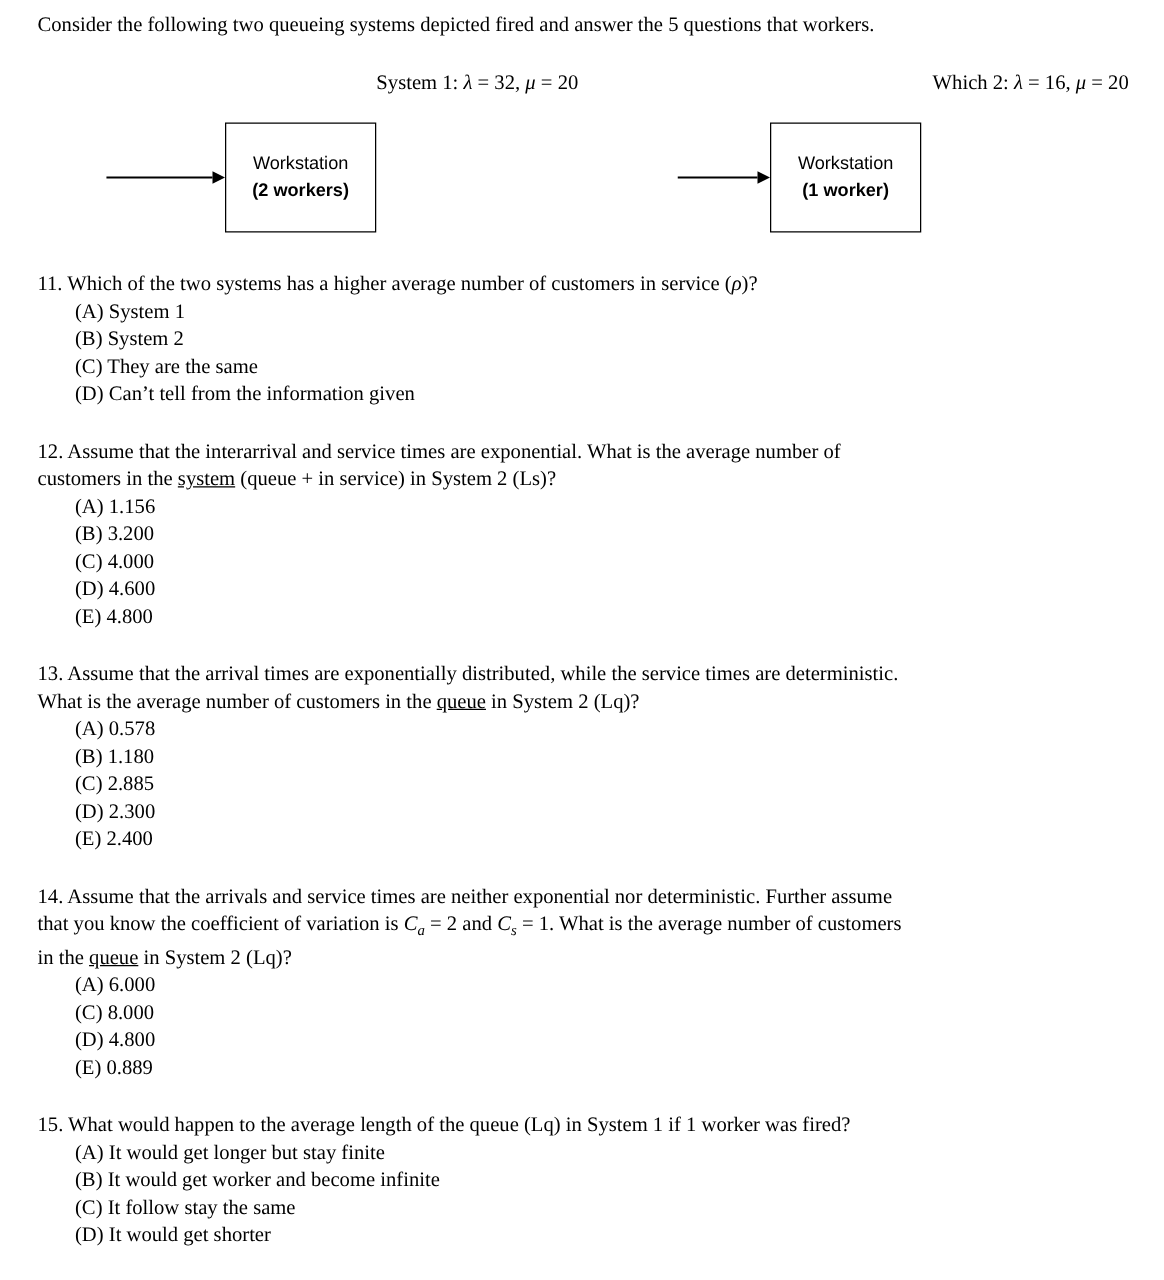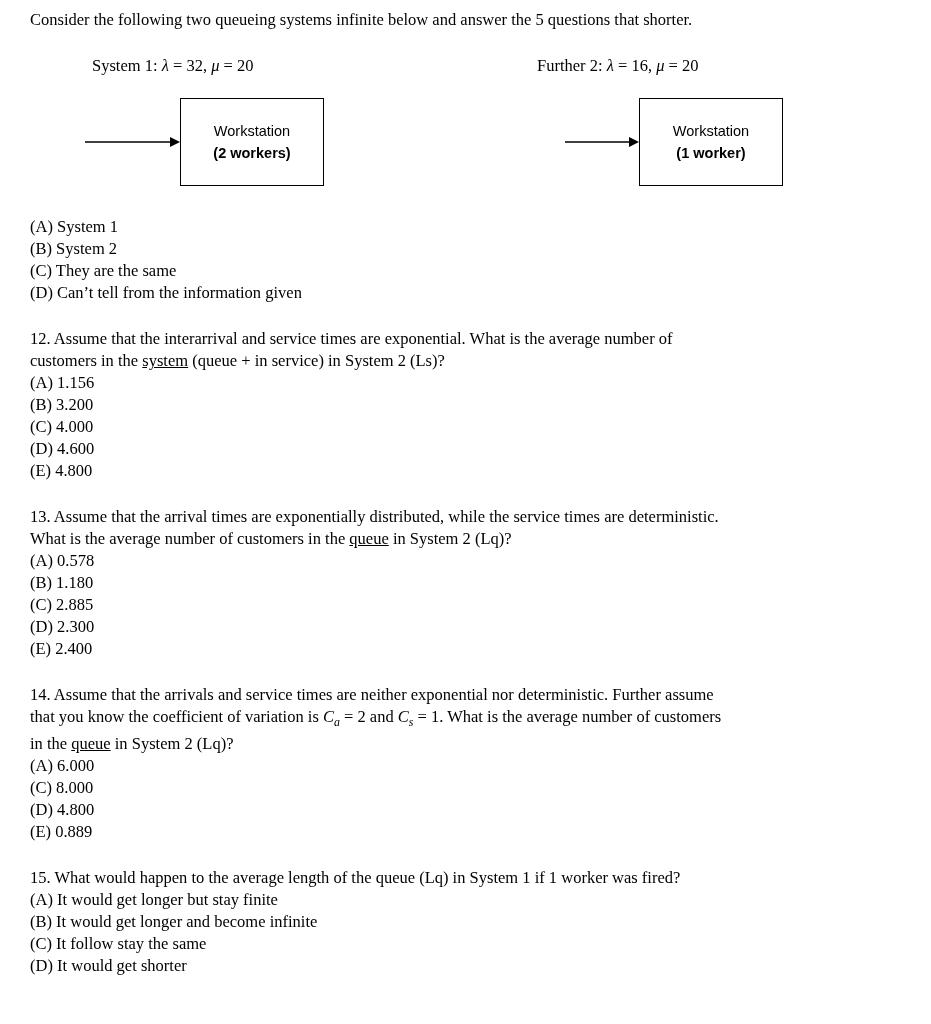--- a/index.html
+++ b/index.html
@@ -13,57 +13,57 @@
     color: #000000;
     padding: 9px 28px 0 30px;
     overflow: hidden;
   }
   
   .rb { font-weight: normal; }
   .ru { text-decoration: underline; }
   .ri { font-style: italic; }
   .rs { vertical-align: sub; font-size: 0.72em; }
 
-  .systems-row { display: flex; margin-top: 24px; }
+  .systems-row { display: flex; margin-top: 24px; justify-content: flex-end; }
   .sys1 { margin-left: 62px; width: 445px; }
 
   .diagrams-row { display: flex; margin-top: 21px; }
   .diagram { display: flex; align-items: center; }
   .diagram-1 { margin-left: 55px; }
   .diagram-2 { margin-left: 241px; }
   .arrow { display: block; flex: 0 0 auto; }
   .ws-box {
-    width: 144px;
+    width: 121px;
     height: 88px;
     border: 1px solid #000000;
     display: flex;
     flex-direction: column;
     justify-content: center;
     align-items: center;
     font-family: "Liberation Sans", sans-serif;
     font-size: 14.5px;
     line-height: 22px;
     text-align: left;
   }
   .ws-box .line2 { font-weight: bold; }
 
   .question { margin-top: 24px; }
   .question.first { margin-top: 30px; }
-  .options { }
+  .options { margin-left: 30px; }
 </style>
 </head>
 <body>
 
 <div>
 
-  <p><span>Consider the following two queueing systems infinite below and answer the </span><span class="rb">5 questions</span><span> that shorter.</span></p>
+  <p><span>Consider the following two queueing systems depicted fired and answer the </span><span class="rb">5 questions</span><span> that workers.</span></p>
 
   <div class="systems-row">
     <div class="sys1"><span>System 1: </span><span class="ri">λ</span><span> = 32, </span><span class="ri">μ</span><span> = 20</span></div>
-    <div class="sys2"><span>Further 2: </span><span class="ri">λ</span><span> = 16, </span><span class="ri">μ</span><span> = 20</span></div>
+    <div class="sys2"><span>Which 2: </span><span class="ri">λ</span><span> = 16, </span><span class="ri">μ</span><span> = 20</span></div>
   </div>
 
   <div class="diagrams-row">
     <div class="diagram diagram-1">
       <svg class="arrow" width="95" height="16" viewBox="0 0 95 16" aria-hidden="true">
         <line x1="0" y1="8" x2="85" y2="8" stroke="#000" stroke-width="1.6"></line>
         <polygon points="85,3 95,8 85,13" fill="#000"></polygon>
       </svg>
       <div class="ws-box">
         <div class="line1">Workstation</div>
@@ -76,20 +76,21 @@
         <polygon points="64,3 74,8 64,13" fill="#000"></polygon>
       </svg>
       <div class="ws-box">
         <div class="line1">Workstation</div>
         <div class="line2">(1 worker)</div>
       </div>
     </div>
   </div>
 
   <div class="question first">
+    <div><span>11. Which of the two systems has a higher average number of customers in service (</span><span class="ri">ρ</span><span>)?</span></div>
     <div class="options">
       <div>(A) System 1</div>
       <div>(B) System 2</div>
       <div>(C) They are the same</div>
       <div>(D) Can’t tell from the information given</div>
     </div>
   </div>
 
   <div class="question">
     <div><span>12. Assume that the interarrival and service times are exponential. What is the average number of</span></div>
@@ -124,19 +125,19 @@
       <div>(C) 8.000</div>
       <div>(D) 4.800</div>
       <div>(E) 0.889</div>
     </div>
   </div>
 
   <div class="question">
     <div><span>15. What would happen to the average length of the queue (Lq) in System 1 if 1 worker was fired?</span></div>
     <div class="options">
       <div>(A) It would get longer but stay finite</div>
-      <div>(B) It would get longer and become infinite</div>
+      <div>(B) It would get worker and become infinite</div>
       <div>(C) It follow stay the same</div>
       <div>(D) It would get shorter</div>
     </div>
   </div>
 
 </div>
 
 </body></html>

